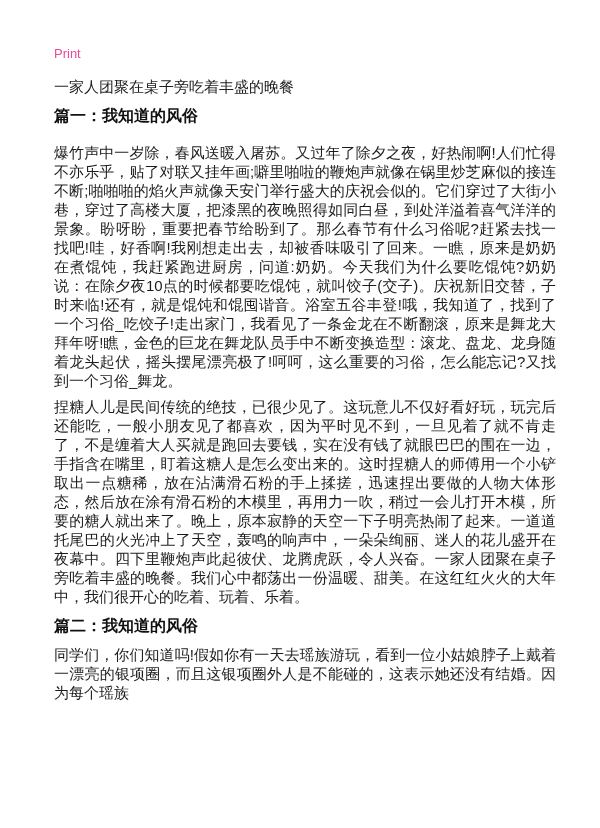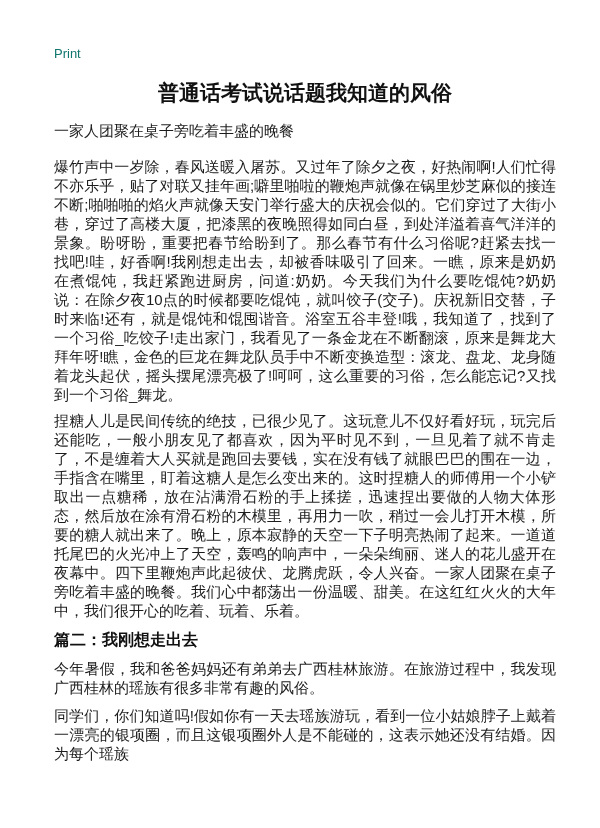--- a/index.html
+++ b/index.html
@@ -19,21 +19,21 @@
     box-sizing: border-box;
     width: 600px;
   }
   .doc > * {
     margin: 9px 0 0 0;
   }
   .print {
     margin-top: 46px;
     font-size: 13px;
     line-height: 15px;
-    color: #0f766e;
+    color: #ec4899;
     display: inline-block;
   }
   h1.page-title {
     margin-top: 18px;
     font-size: 21px;
     line-height: 26px;
     font-weight: bold;
     text-align: center;
     color: #111111;
   }
@@ -60,29 +60,28 @@
     margin-top: 7px;
   }
 </style>
 </head>
 <body>
 
 <div class="doc">
 
   <a class="print">Print</a>
 
-  <h1 class="page-title">普通话考试说话题我知道的风俗</h1>
 
   <p class="subtitle">一家人团聚在桌子旁吃着丰盛的晚餐</p>
 
 
+  <h2 class="section-heading">篇一：我知道的风俗</h2>
 
   <p class="body-par-first">爆竹声中一岁除，春风送暖入屠苏。又过年了除夕之夜，好热闹啊!人们忙得不亦乐乎，贴了对联又挂年画;噼里啪啦的鞭炮声就像在锅里炒芝麻似的接连不断;啪啪啪的焰火声就像天安门举行盛大的庆祝会似的。它们穿过了大街小巷，穿过了高楼大厦，把漆黑的夜晚照得如同白昼，到处洋溢着喜气洋洋的景象。盼呀盼，重要把春节给盼到了。那么春节有什么习俗呢?赶紧去找一找吧!哇，好香啊!我刚想走出去，却被香味吸引了回来。一瞧，原来是奶奶在煮馄饨，我赶紧跑进厨房，问道:奶奶。今天我们为什么要吃馄饨?奶奶说：在除夕夜10点的时候都要吃馄饨，就叫饺子(交子)。庆祝新旧交替，子时来临!还有，就是馄饨和馄囤谐音。浴室五谷丰登!哦，我知道了，找到了一个习俗_吃饺子!走出家门，我看见了一条金龙在不断翻滚，原来是舞龙大拜年呀!瞧，金色的巨龙在舞龙队员手中不断变换造型：滚龙、盘龙、龙身随着龙头起伏，摇头摆尾漂亮极了!呵呵，这么重要的习俗，怎么能忘记?又找到一个习俗_舞龙。</p>
 
   <p class="body-par-second">捏糖人儿是民间传统的绝技，已很少见了。这玩意儿不仅好看好玩，玩完后还能吃，一般小朋友见了都喜欢，因为平时见不到，一旦见着了就不肯走了，不是缠着大人买就是跑回去要钱，实在没有钱了就眼巴巴的围在一边，手指含在嘴里，盯着这糖人是怎么变出来的。这时捏糖人的师傅用一个小铲取出一点糖稀，放在沾满滑石粉的手上揉搓，迅速捏出要做的人物大体形态，然后放在涂有滑石粉的木模里，再用力一吹，稍过一会儿打开木模，所要的糖人就出来了。晚上，原本寂静的天空一下子明亮热闹了起来。一道道托尾巴的火光冲上了天空，轰鸣的响声中，一朵朵绚丽、迷人的花儿盛开在夜幕中。四下里鞭炮声此起彼伏、龙腾虎跃，令人兴奋。一家人团聚在桌子旁吃着丰盛的晚餐。我们心中都荡出一份温暖、甜美。在这红红火火的大年中，我们很开心的吃着、玩着、乐着。</p>
 
-  <h2 class="section-heading">篇二：我刚想走出去</h2>
+  <h2 class="section-heading">篇二：我知道的风俗</h2>
 
-  <p>今年暑假，我和爸爸妈妈还有弟弟去广西桂林旅游。在旅游过程中，我发现广西桂林的瑶族有很多非常有趣的风俗。</p>
 
   <p>同学们，你们知道吗!假如你有一天去瑶族游玩，看到一位小姑娘脖子上戴着一漂亮的银项圈，而且这银项圈外人是不能碰的，这表示她还没有结婚。因为每个瑶族</p>
 
 </div>
 
 </body></html>

